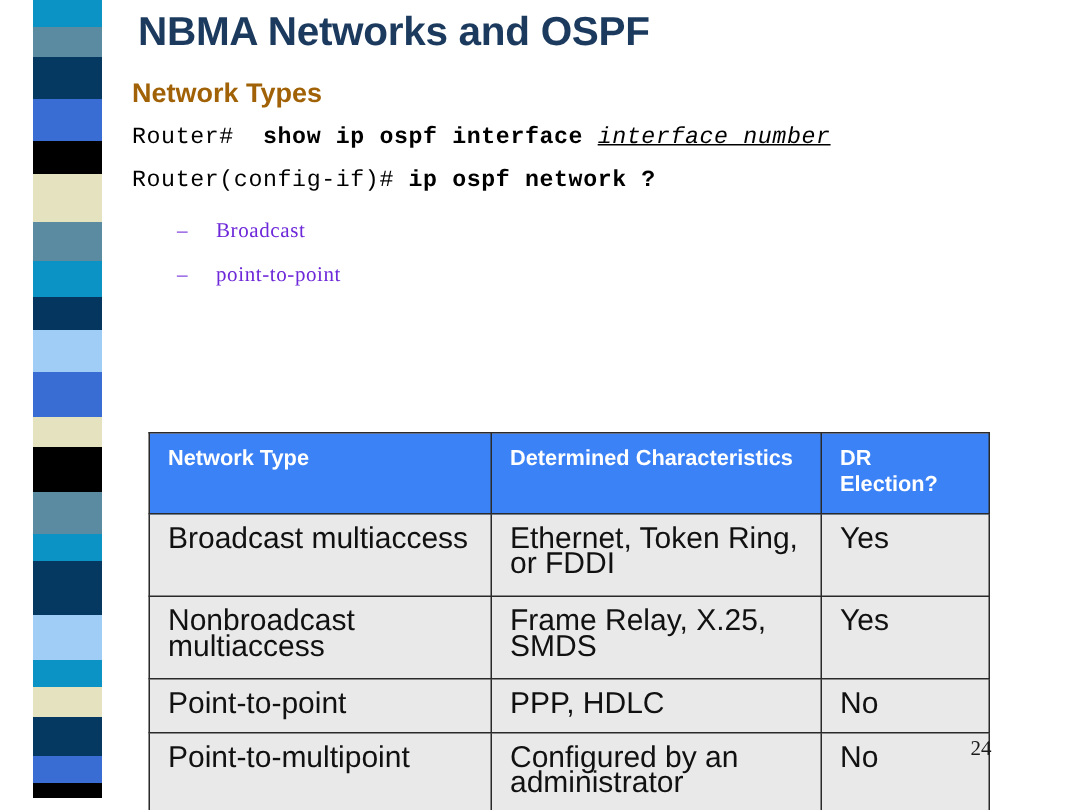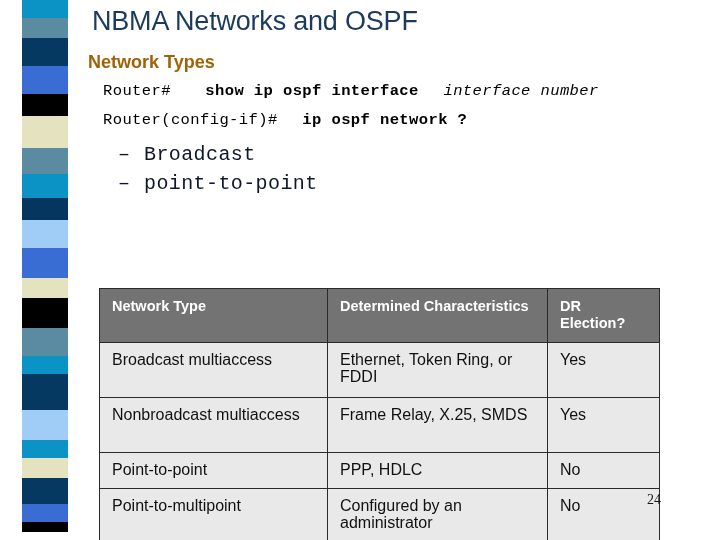--- a/index.html
+++ b/index.html
@@ -28,21 +28,21 @@
     left: 0;
     width: 100%;
   }
 
   
   #slide-title {
     position: absolute;
     left: 92px;
     top: 6px;
     font-size: 27px;
-    font-weight: normal;
+    font-weight: bold;
     color: #1b3a5e;
     letter-spacing: -0.2px;
     white-space: nowrap;
     text-align: center;
   }
 
   
   #subtitle {
     position: absolute;
     left: 88px;
@@ -58,37 +58,37 @@
     position: absolute;
     left: 88px;
     font-family: "Liberation Mono", "DejaVu Sans Mono", monospace;
     font-size: 15.5px;
     color: #000000;
     white-space: pre;
     letter-spacing: 0.4px;
   }
   #cmd-line-1 { top: 82px; }
   #cmd-line-2 { top: 111px; }
-  .cmd-plain  { font-weight: normal; font-style: normal; margin-left: 15px; }
+  .cmd-plain  { font-weight: normal; font-style: normal; }
   .cmd-bold   { font-weight: bold;   font-style: normal; }
-  .cmd-italic { font-weight: normal; font-style: italic; }
+  .cmd-italic { font-weight: normal; font-style: italic; text-decoration: underline; }
 
   
   #network-type-list {
     position: absolute;
     left: 118px;
     top: 140px;
     margin: 0;
     padding: 0;
     list-style: none;
   }
   #network-type-list li {
-    font-family: Liberation Mono, monospace;
-    font-size: 20px;
-    color: #0f172a;
+    font-family: Liberation Serif, serif;
+    font-size: 14px;
+    color: #6d28d9;
     line-height: 29px;
     white-space: pre;
     letter-spacing: 0.4px;
   }
   #network-type-list li .dash {
     display: inline-block;
     width: 26px;
   }
 
   
@@ -100,34 +100,34 @@
     border-collapse: collapse;
     table-layout: fixed;
     background: #e9e9e9;
     border: 1px solid #2a2a2a;
   }
   #network-table col.c1 { width: 228px; }
   #network-table col.c2 { width: 220px; }
   #network-table col.c3 { width: 112px; }
 
   #network-table th {
-    background: #737373;
+    background: #3b82f6;
     color: #ffffff;
     font-size: 14.5px;
     font-weight: bold;
     text-align: left;
     vertical-align: top;
     padding: 9px 12px 10px 12px;
     border: 1px solid #2a2a2a;
     line-height: 17px;
   }
   #network-table td {
     background: #e9e9e9;
     color: #111111;
-    font-size: 16px;
+    font-size: 20px;
     font-weight: normal;
     text-align: left;
     vertical-align: top;
     padding: 8px 12px 10px 12px;
     border: 1px solid #2a2a2a;
     line-height: 17px;
   }
   #network-table td.tall { height: 36px; }
 
   

